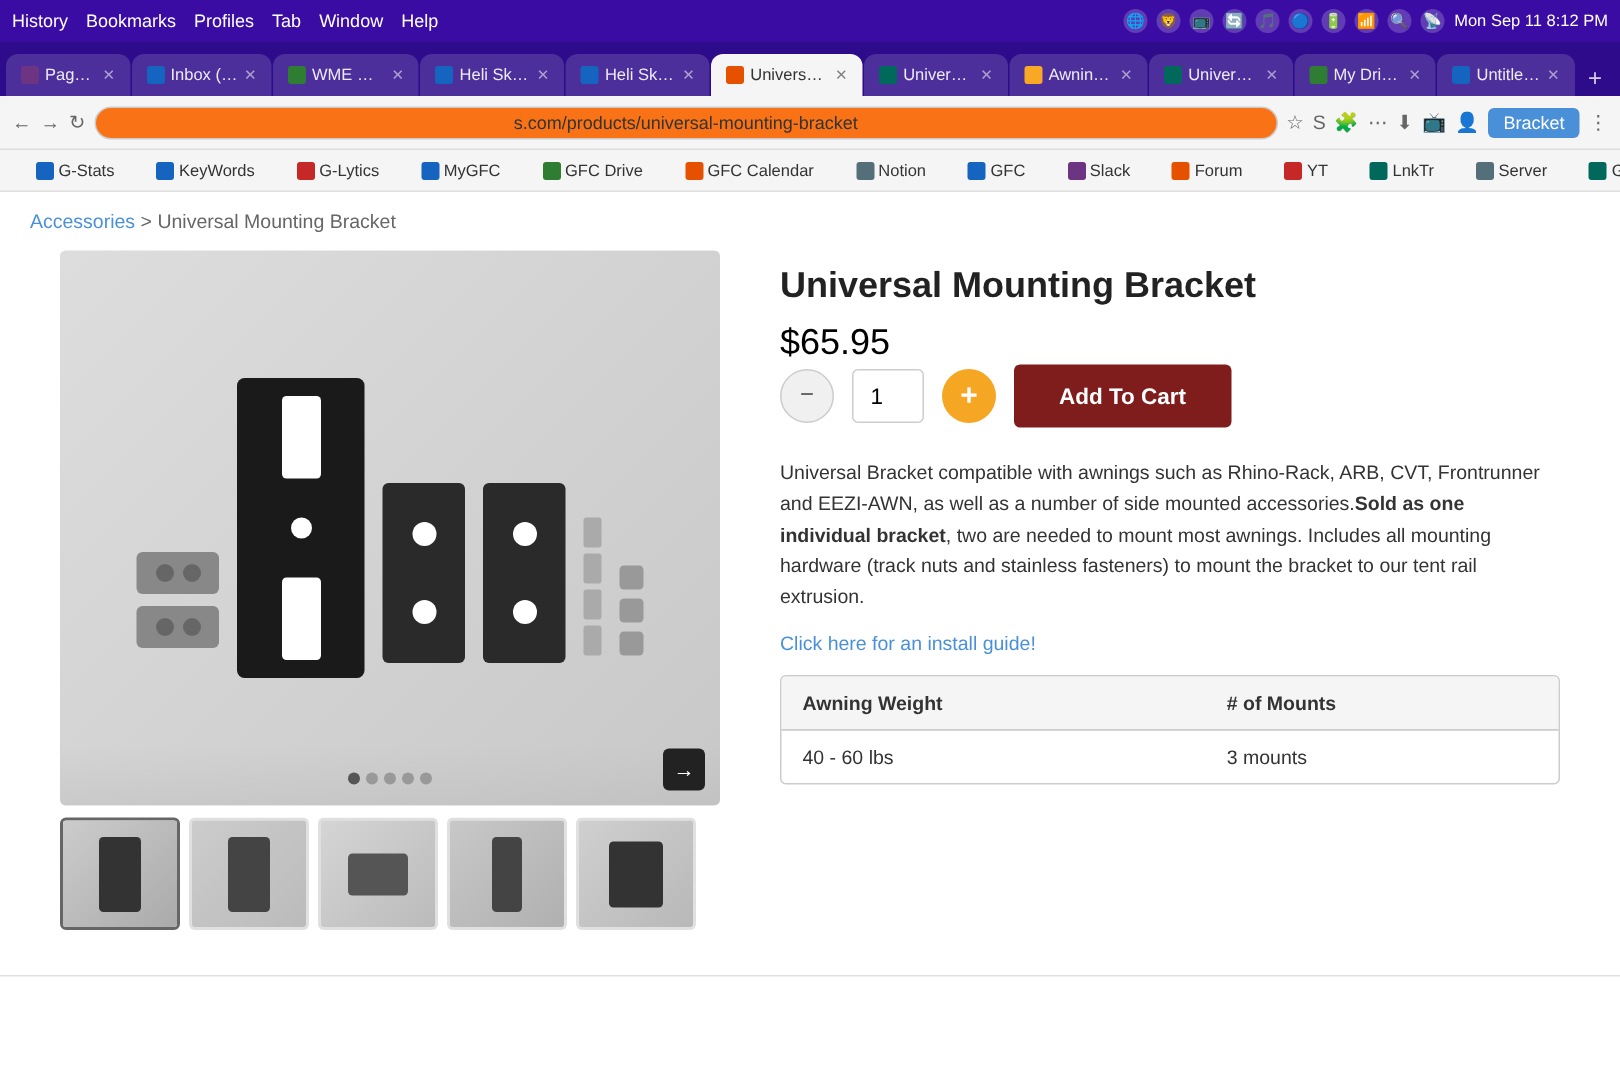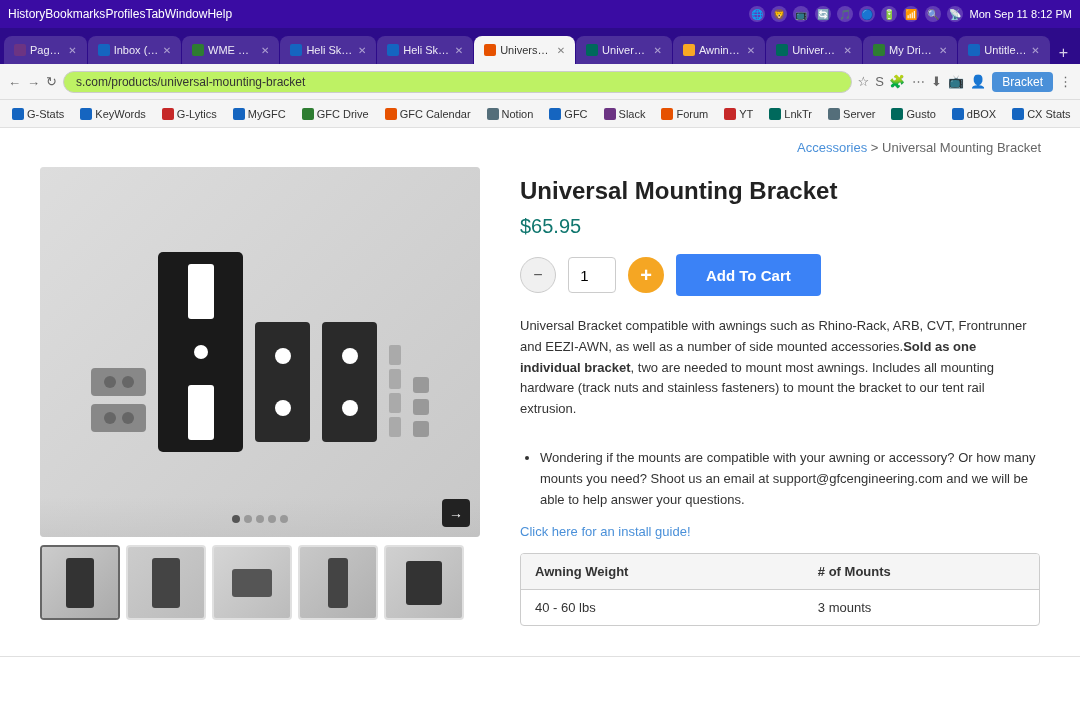--- a/index.html
+++ b/index.html
@@ -1,76 +1,76 @@
 <!DOCTYPE html>
 <html><head>
   <meta charset="utf-8">
   <style>
     * { box-sizing: border-box; margin: 0; padding: 0; }
     body { font-family: -apple-system, BlinkMacSystemFont, 'Segoe UI', Arial, sans-serif; font-size: 14px; background: #fff; }
 
     
     .browser-chrome { background: #3a0ca3; width: 1080px; }
     .title-bar { background: #3a0ca3; display: flex; align-items: center; padding: 4px 8px; gap: 8px; height: 28px; }
-    .title-bar-menus { display: flex; gap: 0; color: white; font-size: 12px; }
+    .title-bar-menus { display: flex; gap: 12px; color: white; font-size: 12px; }
     .title-bar-menu { color: white; font-size: 12px; cursor: pointer; }
     .title-bar-right { margin-left: auto; display: flex; align-items: center; gap: 6px; color: white; font-size: 11px; }
     .title-bar-icon { width: 16px; height: 16px; background: rgba(255,255,255,0.2); border-radius: 50%; display: inline-flex; align-items: center; justify-content: center; font-size: 10px; color: white; }
 
     
     .tabs-bar { background: #2d0b8a; display: flex; align-items: flex-end; padding: 4px 4px 0; gap: 1px; overflow: hidden; height: 36px; }
     .tab { display: flex; align-items: center; gap: 4px; padding: 4px 10px; border-radius: 8px 8px 0 0; font-size: 11px; max-width: 130px; min-width: 80px; white-space: nowrap; overflow: hidden; position: relative; cursor: pointer; height: 28px; }
     .tab.active { background: #f5f5f5; color: #333; }
     .tab.inactive { background: rgba(255,255,255,0.15); color: rgba(255,255,255,0.9); }
     .tab-favicon { width: 12px; height: 12px; border-radius: 2px; flex-shrink: 0; }
     .tab-label { font-size: 11px; overflow: hidden; text-overflow: ellipsis; flex: 1; }
     .tab-close { font-size: 10px; opacity: 0.6; cursor: pointer; flex-shrink: 0; }
     .tab-new { background: transparent; color: rgba(255,255,255,0.8); border: none; font-size: 16px; padding: 2px 8px; cursor: pointer; }
 
     
     .address-bar { background: #f5f5f5; display: flex; align-items: center; padding: 4px 8px; gap: 6px; border-bottom: 1px solid #ddd; height: 36px; }
-    .address-input { flex: 1; background: #bef264; border: 1px solid #ccc; border-radius: 20px; padding: 3px 12px; font-size: 12px; color: #333; outline: none; }
+    .address-input { flex: 1; background: #f97316; border: 1px solid #ccc; border-radius: 20px; padding: 3px 12px; font-size: 12px; color: #333; outline: none; text-align: center; }
     .address-icon { font-size: 13px; color: #666; cursor: pointer; }
 
     
-    .bookmarks-bar { background: #f5f5f5; display: flex; align-items: center; padding: 3px 8px; gap: 8px; border-bottom: 1px solid #e0e0e0; overflow: hidden; height: 28px; }
+    .bookmarks-bar { background: #f5f5f5; display: flex; align-items: center; padding: 3px 20px; gap: 20px; border-bottom: 1px solid #e0e0e0; overflow: hidden; height: 28px; }
     .bookmark { display: flex; align-items: center; gap: 3px; font-size: 11px; color: #333; cursor: pointer; white-space: nowrap; padding: 1px 4px; border-radius: 3px; }
     .bookmark-icon { width: 12px; height: 12px; border-radius: 2px; }
 
     
     .page-content { background: white; width: 1080px; padding: 0; }
-    .breadcrumb { padding: 12px 39px; font-size: 13px; color: #666; text-align: right; }
+    .breadcrumb { padding: 12px 20px; font-size: 13px; color: #666; }
     .breadcrumb a { color: #4a90d9; text-decoration: none; }
     .breadcrumb span { color: #666; }
 
     .product-section { display: flex; gap: 40px; padding: 0 40px 20px; }
 
     
     .product-image-container { flex: 0 0 440px; }
     .main-image { width: 440px; height: 370px; background: #e8e8e8; border-radius: 4px; display: flex; align-items: center; justify-content: center; position: relative; overflow: hidden; }
     .nav-arrow { position: absolute; right: 10px; bottom: 10px; background: #222; color: white; width: 28px; height: 28px; display: flex; align-items: center; justify-content: center; border-radius: 4px; cursor: pointer; font-size: 14px; }
     .dot-indicators { position: absolute; bottom: 14px; left: 50%; transform: translateX(-50%); display: flex; gap: 4px; }
     .dot { width: 8px; height: 8px; background: #999; border-radius: 50%; }
     .dot.active { background: #555; }
 
     .thumbnails { display: flex; gap: 6px; margin-top: 8px; }
     .thumbnail { width: 80px; height: 75px; background: #e0e0e0; border-radius: 4px; overflow: hidden; border: 2px solid transparent; cursor: pointer; flex-shrink: 0; display: flex; align-items: center; justify-content: center; }
     .thumbnail.active { border-color: #666; }
 
     
     .product-info { flex: 1; padding-top: 10px; }
     .product-title { font-size: 24px; font-weight: 600; color: #222; margin-bottom: 10px; }
-    .product-price { font-size: 20px; color: #0f766e; margin-bottom: 16px; }
+    .product-price { font-size: 24px; color: #000000; }
     .quantity-cart { display: flex; align-items: center; gap: 12px; margin-bottom: 20px; }
     .qty-btn { width: 36px; height: 36px; border: 1px solid #ccc; border-radius: 50%; background: #f0f0f0; cursor: pointer; font-size: 16px; display: flex; align-items: center; justify-content: center; color: #555; }
     .qty-input { width: 48px; height: 36px; text-align: center; border: 1px solid #ccc; border-radius: 4px; font-size: 15px; }
     .qty-plus { width: 36px; height: 36px; border: none; border-radius: 50%; background: #f5a623; cursor: pointer; font-size: 20px; display: flex; align-items: center; justify-content: center; color: white; font-weight: bold; }
-    .add-to-cart { background: #3b82f6; color: white; border: none; border-radius: 4px; padding: 10px 30px; font-size: 15px; font-weight: 600; cursor: pointer; height: 42px; }
-
-    .product-description { font-size: 13px; line-height: 1.6; color: #333; margin-bottom: 28px; }
+    .add-to-cart { background: #7f1d1d; color: white; border: none; border-radius: 4px; padding: 10px 30px; font-size: 15px; font-weight: 600; cursor: pointer; height: 42px; }
+
+    .product-description { font-size: 13px; line-height: 1.6; color: #333; margin-bottom: 12px; }
     .product-description strong { font-weight: 700; }
     .bullet-list { list-style: disc; padding-left: 20px; margin-bottom: 14px; font-size: 13px; line-height: 1.6; color: #333; }
     .install-link { color: #4a90d9; text-decoration: none; font-size: 13px; display: block; margin-bottom: 14px; }
 
     
     .mounts-table { border: 1px solid #ccc; border-radius: 4px; overflow: hidden; width: 100%; }
     .mounts-table table { width: 100%; border-collapse: collapse; }
     .mounts-table th { background: #f5f5f5; padding: 10px 14px; text-align: left; font-size: 13px; font-weight: 600; color: #333; border-bottom: 1px solid #ccc; }
     .mounts-table td { padding: 10px 14px; font-size: 13px; color: #333; border-bottom: 1px solid #e8e8e8; }
     .mounts-table tr:last-child td { border-bottom: none; }
@@ -369,23 +369,20 @@
         <button class="qty-btn">−</button>
         <input class="qty-input" type="number" value="1" style="">
         <button class="qty-plus">+</button>
         <button class="add-to-cart">Add To Cart</button>
       </div>
 
       <p class="product-description">
         <span>Universal Bracket compatible with awnings such as Rhino-Rack, ARB, CVT, Frontrunner and EEZI-AWN, as well as a number of side mounted accessories.</span><strong>Sold as one individual bracket</strong><span>, two are needed to mount most awnings. Includes all mounting hardware (track nuts and stainless fasteners) to mount the bracket to our tent rail extrusion.</span>
       </p>
 
-      <ul class="bullet-list">
-        <li>Wondering if the mounts are compatible with your awning or accessory? Or how many mounts you need? Shoot us an email at support@gfcengineering.com and we will be able to help answer your questions.</li>
-      </ul>
 
       <a href="#" class="install-link">Click here for an install guide!</a>
 
       <div class="mounts-table">
         <table>
           <thead>
             <tr>
               <th>Awning Weight</th>
               <th># of Mounts</th>
             </tr>

